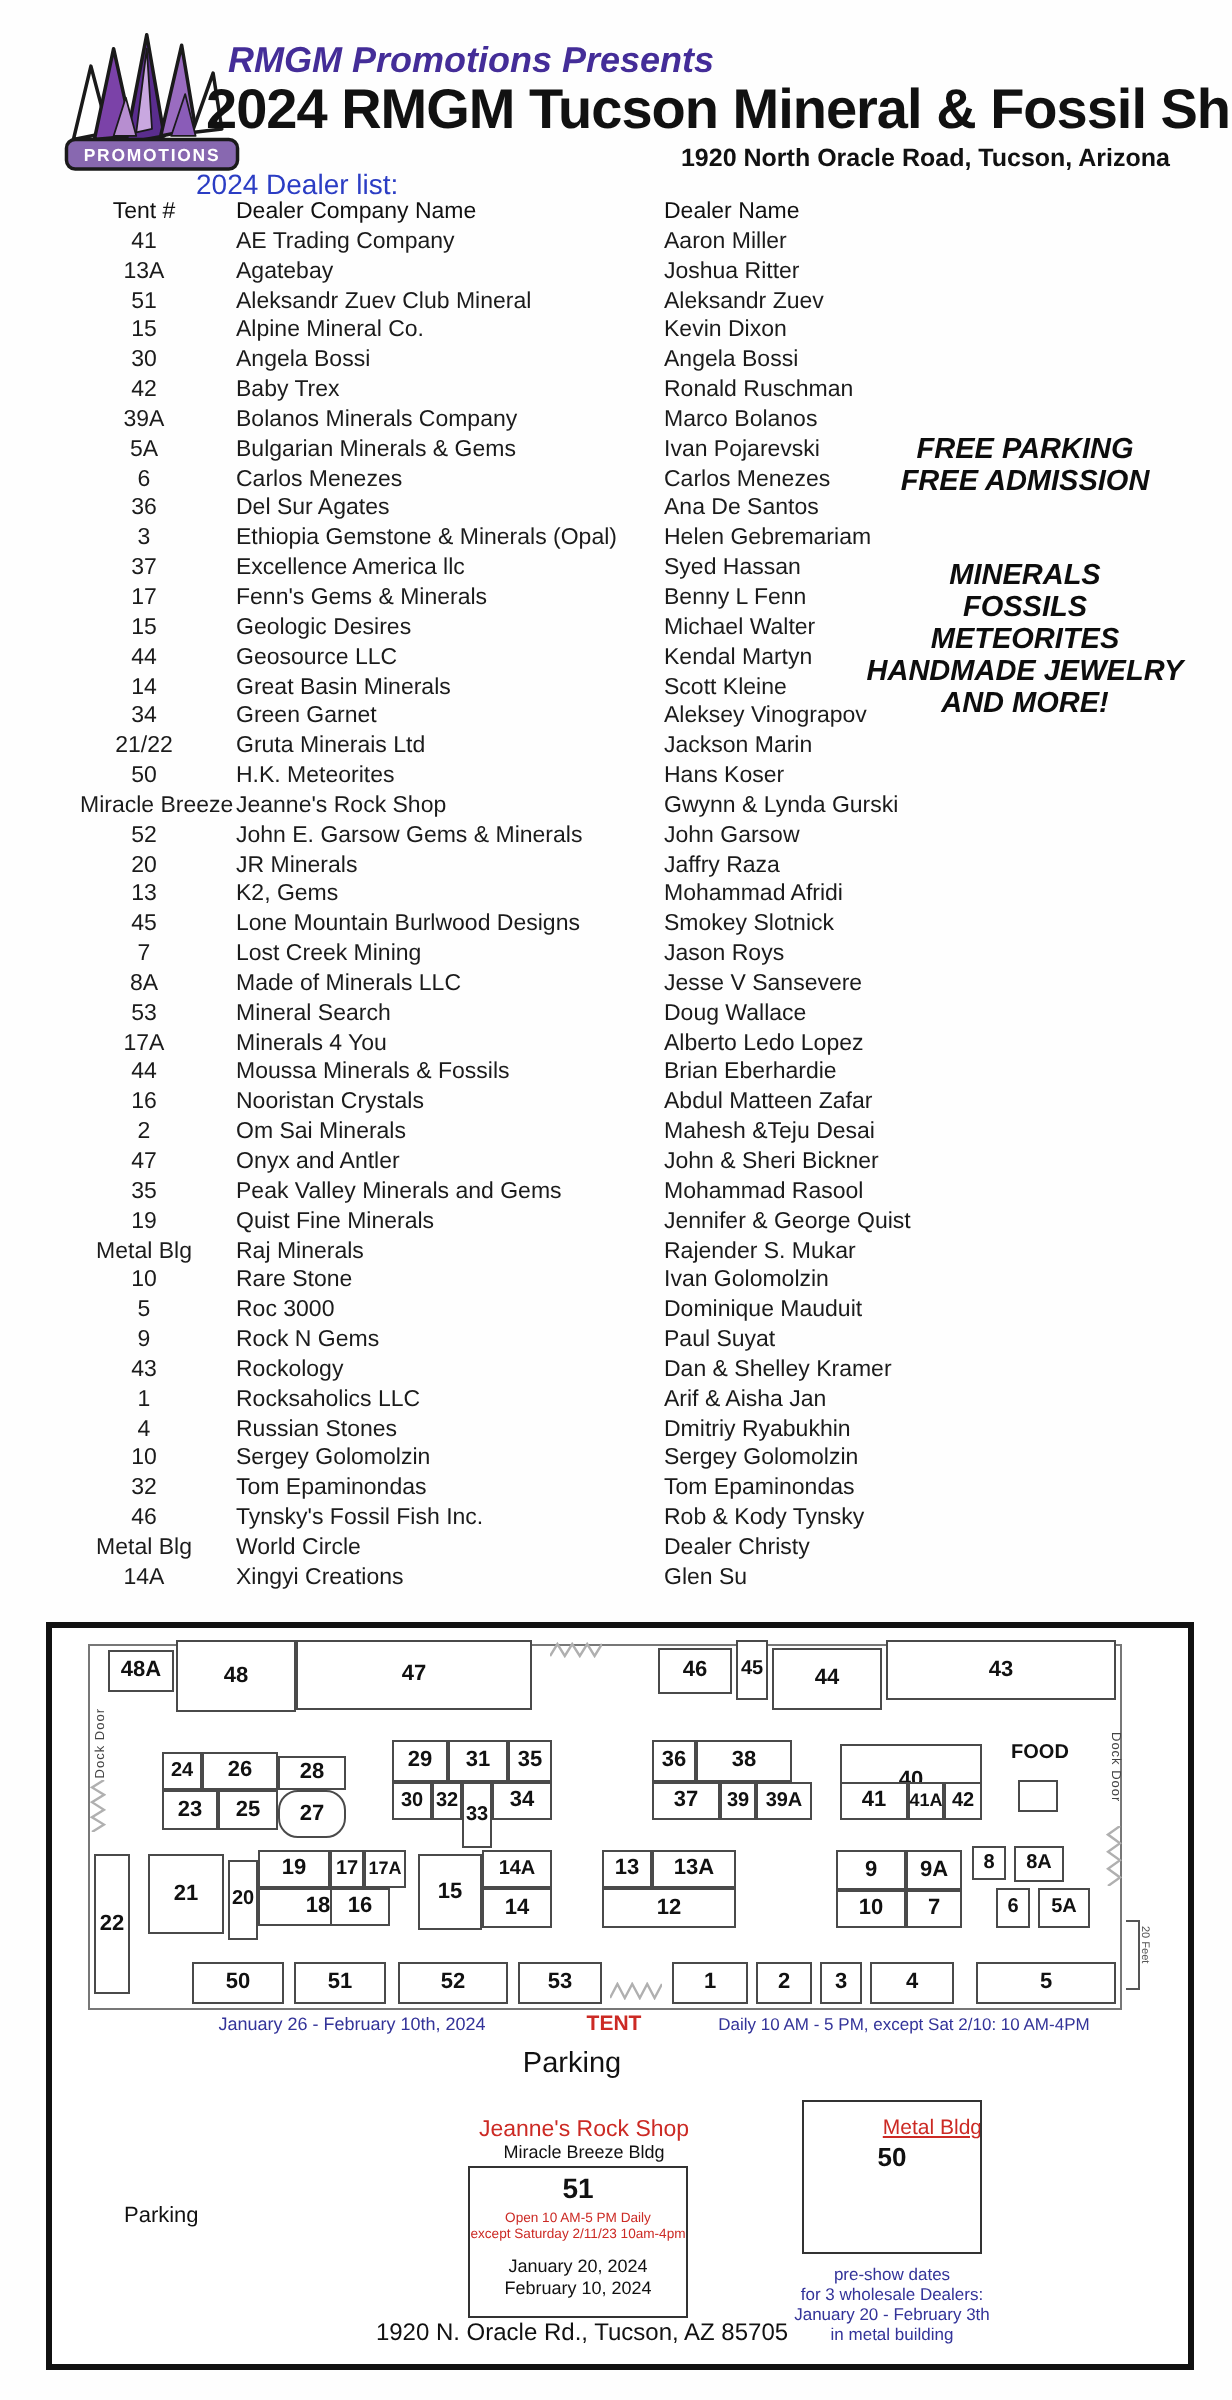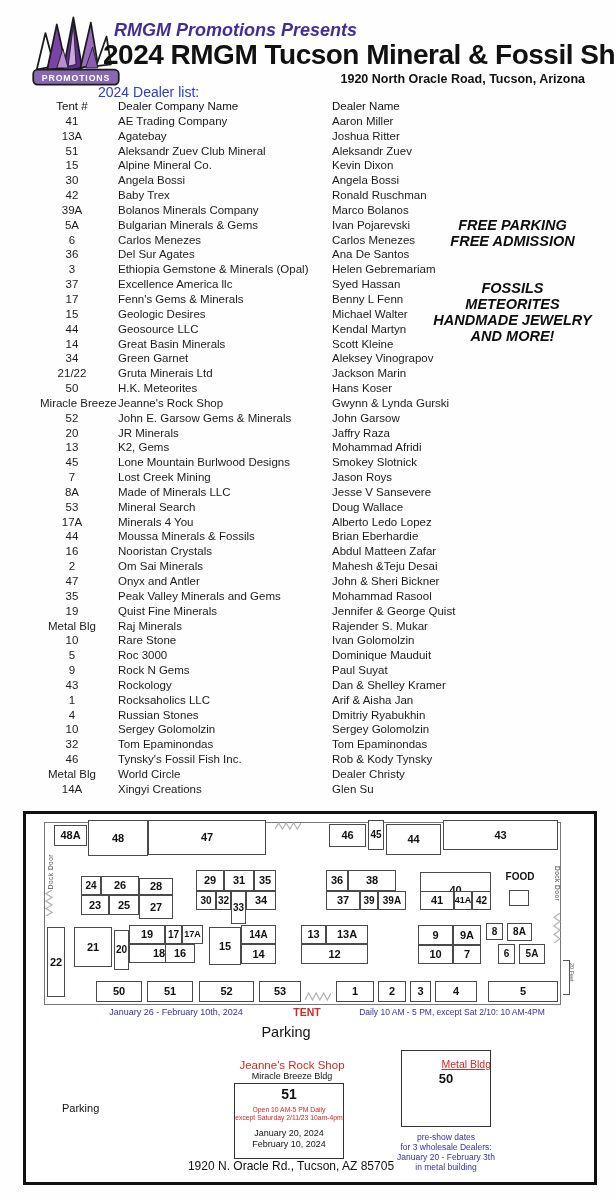--- a/index.html
+++ b/index.html
@@ -311,20 +311,21 @@
           <div class="dcell c1">Xingyi Creations</div>
           <div class="dcell c2">Glen Su</div>
         </div>
       </div>
   </div>
 
   <div class="promo">
     <div>FREE PARKING</div>
     <div>FREE ADMISSION</div>
     <div class="gap"></div>
+    <div>MINERALS</div>
     <div>FOSSILS</div>
     <div>METEORITES</div>
     <div>HANDMADE JEWELRY</div>
     <div>AND MORE!</div>
   </div>
 
   <div class="map">
     <div class="map-inner">
       <div class="tent-wall"></div>
       <div class="dock left" style="left:21px;top:40px;">Dock Door</div>
@@ -337,21 +338,21 @@
         <div class="booth" style="left: 122px; top: 6px; width: 118px; height: 35px;">47</div>
         <div class="booth" style="left: 303px; top: 10px; width: 37px; height: 23px;">46</div>
         <div class="booth" style="left: 342px; top: 6px; width: 16px; height: 30px; font-size: 10px;">45</div>
         <div class="booth" style="left: 360px; top: 10px; width: 55px; height: 31px;">44</div>
         <div class="booth" style="left: 417px; top: 6px; width: 115px; height: 30px;">43</div>
         <div class="booth" style="left: 55px; top: 62px; width: 20px; height: 19px; font-size: 10px;">24</div>
         <div class="booth" style="left: 75px; top: 62px; width: 38px; height: 19px;">26</div>
         <div class="booth" style="left: 113px; top: 64px; width: 34px; height: 17px;">28</div>
         <div class="booth" style="left: 55px; top: 81px; width: 28px; height: 20px;">23</div>
         <div class="booth" style="left: 83px; top: 81px; width: 30px; height: 20px;">25</div>
-        <div class="booth" style="left: 113px; top: 81px; width: 34px; height: 24px;">27</div>
+        <div class="booth" style="left: 113px; top: 81px; width: 34px; height: 24px; border-radius: 10px;">27</div>
         <div class="booth" style="left: 170px; top: 56px; width: 28px; height: 21px;">29</div>
         <div class="booth" style="left: 198px; top: 56px; width: 30px; height: 21px;">31</div>
         <div class="booth" style="left: 228px; top: 56px; width: 22px; height: 21px;">35</div>
         <div class="booth" style="left: 170px; top: 77px; width: 20px; height: 19px; font-size: 10px;">30</div>
         <div class="booth" style="left: 190px; top: 77px; width: 15px; height: 19px; font-size: 10px;">32</div>
         <div class="booth" style="left: 205px; top: 77px; width: 15px; height: 33px; font-size: 10px;">33</div>
         <div class="booth" style="left: 220px; top: 77px; width: 30px; height: 19px;">34</div>
         <div class="booth" style="left: 300px; top: 56px; width: 22px; height: 21px;">36</div>
         <div class="booth" style="left: 322px; top: 56px; width: 48px; height: 21px;">38</div>
         <div class="booth" style="left: 300px; top: 77px; width: 34px; height: 19px;">37</div>

